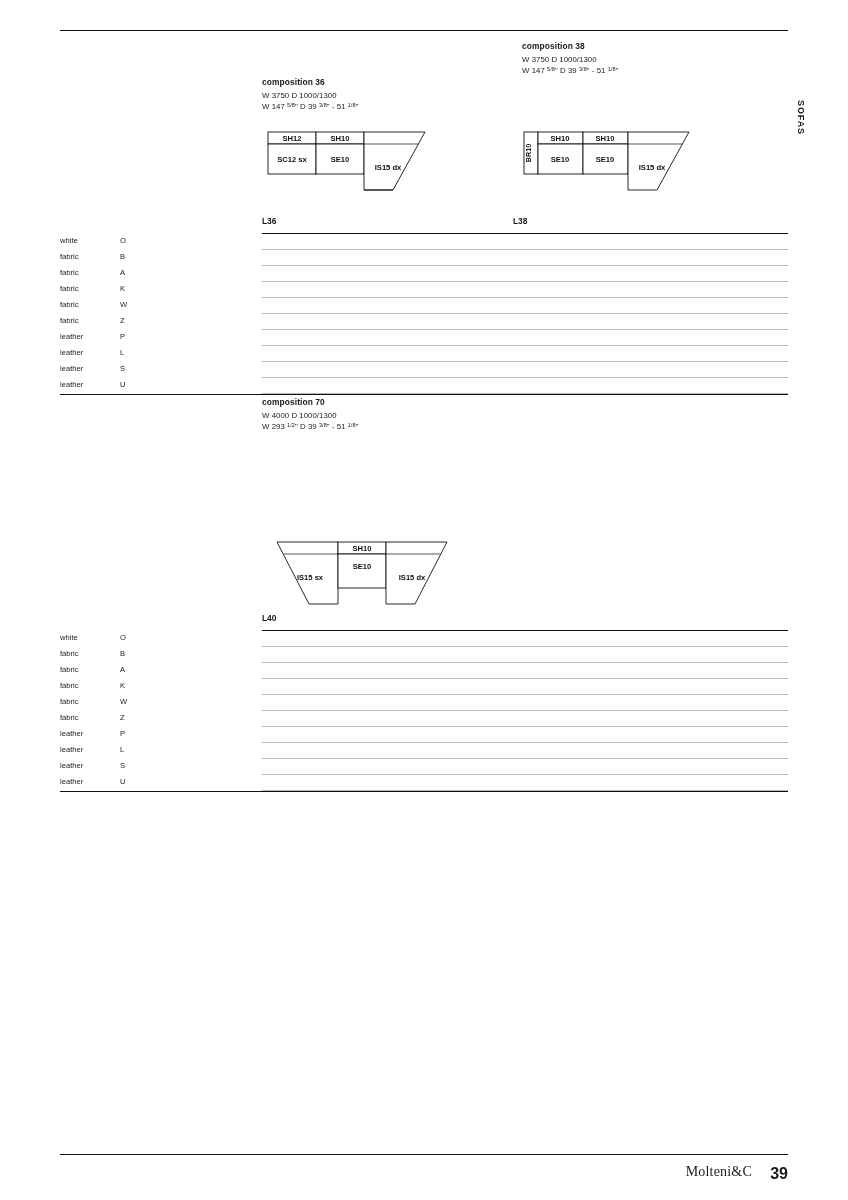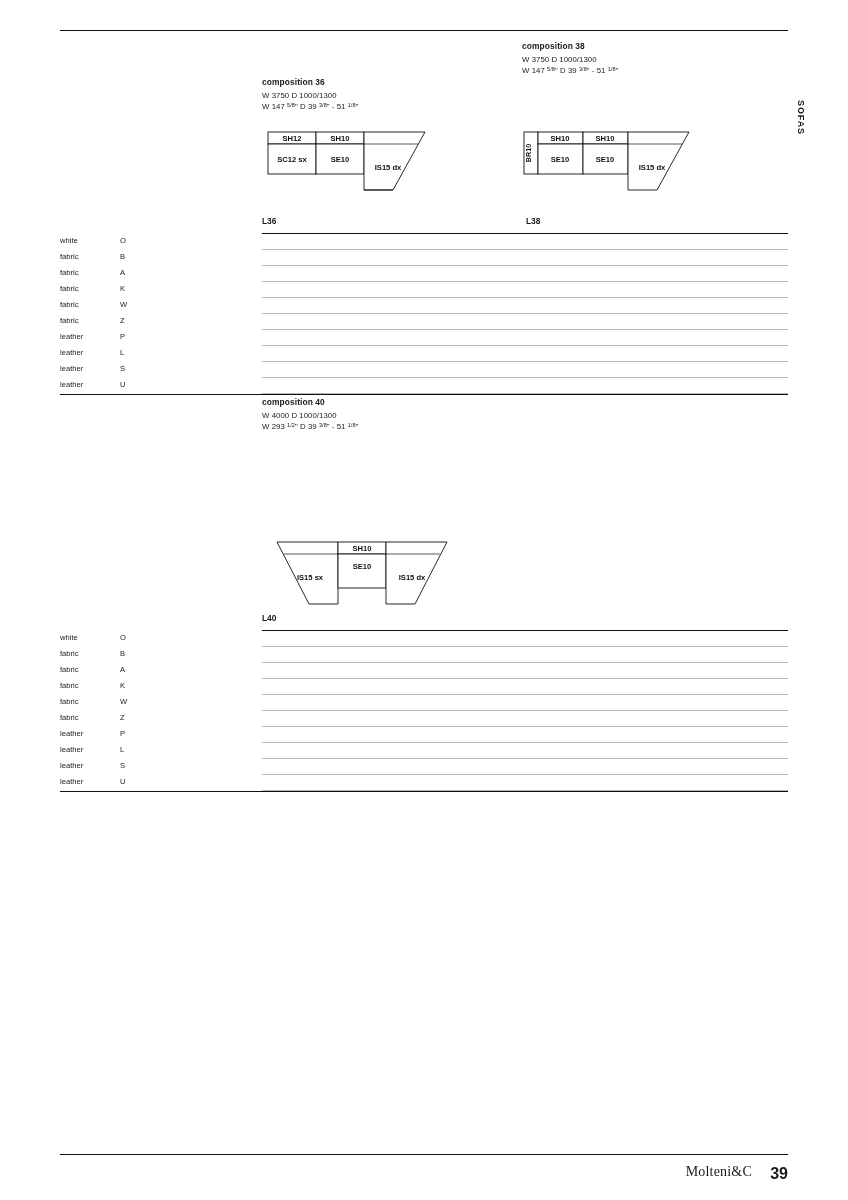--- a/index.html
+++ b/index.html
@@ -236,21 +236,21 @@
       <line x1="110" y1="16" x2="164" y2="16" stroke="#111" stroke-width="0.7"></line>
       <text class="svglab-sm" x="13" y="25" text-anchor="middle" transform="rotate(-90 13 25)">BR10</text>
       <text class="svglab" x="42" y="13" text-anchor="middle">SH10</text>
       <text class="svglab" x="87" y="13" text-anchor="middle">SH10</text>
       <text class="svglab" x="42" y="34" text-anchor="middle">SE10</text>
       <text class="svglab" x="87" y="34" text-anchor="middle">SE10</text>
       <text class="svglab" x="134" y="42" text-anchor="middle">IS15 dx</text>
     </svg>
   </div>
 
-  <div class="code-label" style="left:526px; top:216px;">L38</div>
+  <div class="code-label" style="left:513px; top:216px;">L38</div>
 
   <div class="matlist" id="matlist-1" style="left:60px; top:234px;">
     <div class="top-line"></div>
   <div class="matrow">
         <span class="mat-name">white</span>
         <span class="mat-code">O</span>
         <span class="mat-line"></span>
       </div>
       <div class="matrow">
         <span class="mat-name">fabric</span>
@@ -294,21 +294,21 @@
       </div>
       <div class="matrow">
         <span class="mat-name">leather</span>
         <span class="mat-code">U</span>
         <span class="mat-line"></span>
       </div>
       <div class="end-line" style="top: 160px;"></div>
     </div>
 
   <div class="comp" style="left:262px; top:397px; width:230px;">
-    <div class="title">composition 40</div>
+    <div class="title">composition 70</div>
     <div class="dim">W 4000 D 1000/1300</div>
     <div class="dim">
       <span>W 293 </span><sup>1/2</sup><span>" D 39 </span><sup>3/8</sup><span>" - 51 </span><sup>1/8</sup><span>"</span>
     </div>
   </div>
 
   <div class="diagram" style="left:260px; top:538px;">
     <svg width="200" height="80" viewBox="0 0 200 80">
 
       <path d="M78,4 L17,4 L49,66 L78,66 Z" fill="#ffffff" stroke="#111" stroke-width="0.9"></path>

